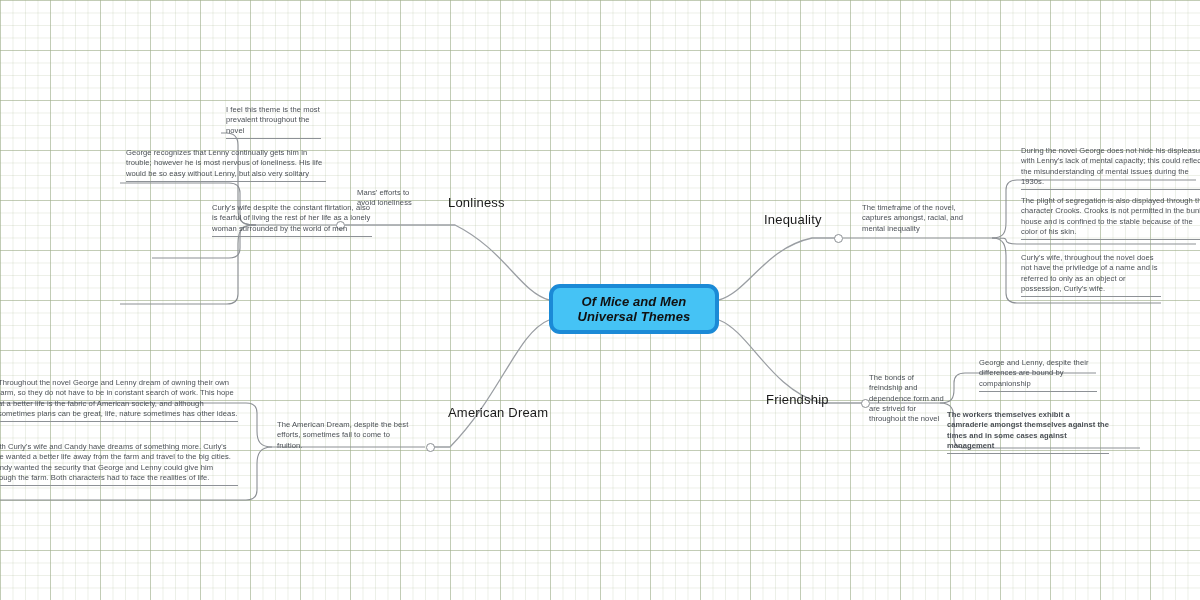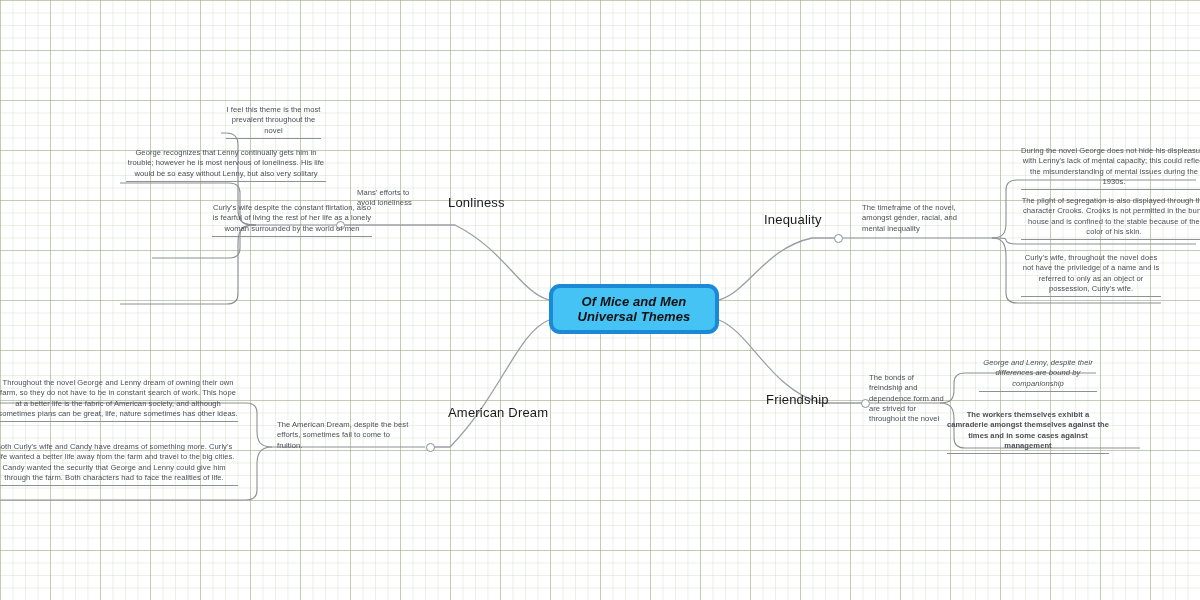--- a/index.html
+++ b/index.html
@@ -72,21 +72,20 @@
   .note {
     position: absolute;
     font-size: 7.6px;
     line-height: 10.3px;
     color: #4a4f55;
     letter-spacing: 0.05px;
   }
   .note.boxed {
     border-bottom: 1px solid #8d9196;
     padding-bottom: 2px;
-    text-align: center;
   }
   .note.plain { }
 
   
   .dot {
     position: absolute;
     width: 9px;
     height: 9px;
     box-sizing: border-box;
     border: 1px solid #8b8f94;
@@ -157,33 +156,33 @@
 
   <div class="note boxed" style="left:226px; top:105px; width:95px;">I feel this theme is the most prevalent throughout the novel</div>
 
   <div class="note boxed" style="left:126px; top:148px; width:200px;">George recognizes that Lenny continually gets him in trouble; however he is most nervous of loneliness.  His life would be so easy without Lenny, but also very solitary</div>
 
   <div class="note boxed" style="left:164px; top:203px; width:160px;margin-left:48px;">Curly's wife despite the constant flirtation, also is fearful of living the rest of her life as a lonely woman surrounded by the world of men</div>
 
 
   <div class="branch-label" style="left:764px; top:212px;">Inequality</div>
 
-  <div class="note plain" style="left:862px; top:203px; width:120px;">The timeframe of the novel, amongst gender, racial, and mental inequality</div>
+  <div class="note plain" style="left:862px; top:203px; width:120px;">The timeframe of the novel, captures amongst, racial, and mental inequality</div>
 
   <div class="note boxed" style="left:1021px; top:146px; width:186px;">During the novel George does not hide his displeasure with Lenny's lack of mental capacity; this could reflect the misunderstanding of mental issues during the 1930s.</div>
 
   <div class="note boxed" style="left:1021px; top:196px; width:186px;">The plight of segregation is also displayed through the character Crooks.  Crooks is not permitted in the bunk house and is confined to the stable because of the color of his skin.</div>
 
   <div class="note boxed" style="left:1021px; top:253px; width:140px;">Curly's wife, throughout the novel does not have the priviledge of a name and is referred to only as an object or possession, Curly's wife.</div>
 
   <div class="branch-label" style="left:766px; top:392px;">Friendship</div>
 
   <div class="note plain" style="left:869px; top:373px; width:76px;">The bonds of freindship and dependence form and are strived for throughout the novel</div>
 
-  <div class="note boxed" style="left:979px; top:358px; width:118px;font-style:italic;">George and Lenny, despite their differences are bound by companionship</div>
+  <div class="note boxed" style="left:979px; top:358px; width:118px;">George and Lenny, despite their differences are bound by companionship</div>
 
   <div class="note boxed" style="left:947px; top:410px; width:162px;font-weight:bold;">The workers themselves exhibit a camraderie amongst themselves against the times and in some cases against management</div>
 
   <div class="branch-label" style="left:448px; top:405px;">American Dream</div>
 
   <div class="note plain" style="left:277px; top:420px; width:140px;">The American Dream, despite the best efforts, sometimes fail to come to fruition.</div>
 
   <div class="note boxed" style="left:-2px; top:378px; width:240px;">Throughout the novel George and Lenny dream of owning their own farm, so they do not have to be in constant search of work.  This hope at a better life is the fabric of American society, and although sometimes plans can be great, life, nature sometimes has other ideas.</div>
 
   <div class="note boxed" style="left:-10px; top:442px; width:248px;">Both Curly's wife and Candy have dreams of something more.  Curly's wife wanted a better life away from the farm and travel to the big cities.  Candy wanted the security that George and Lenny could give him through the farm.  Both characters had to face the realities of life.</div>

